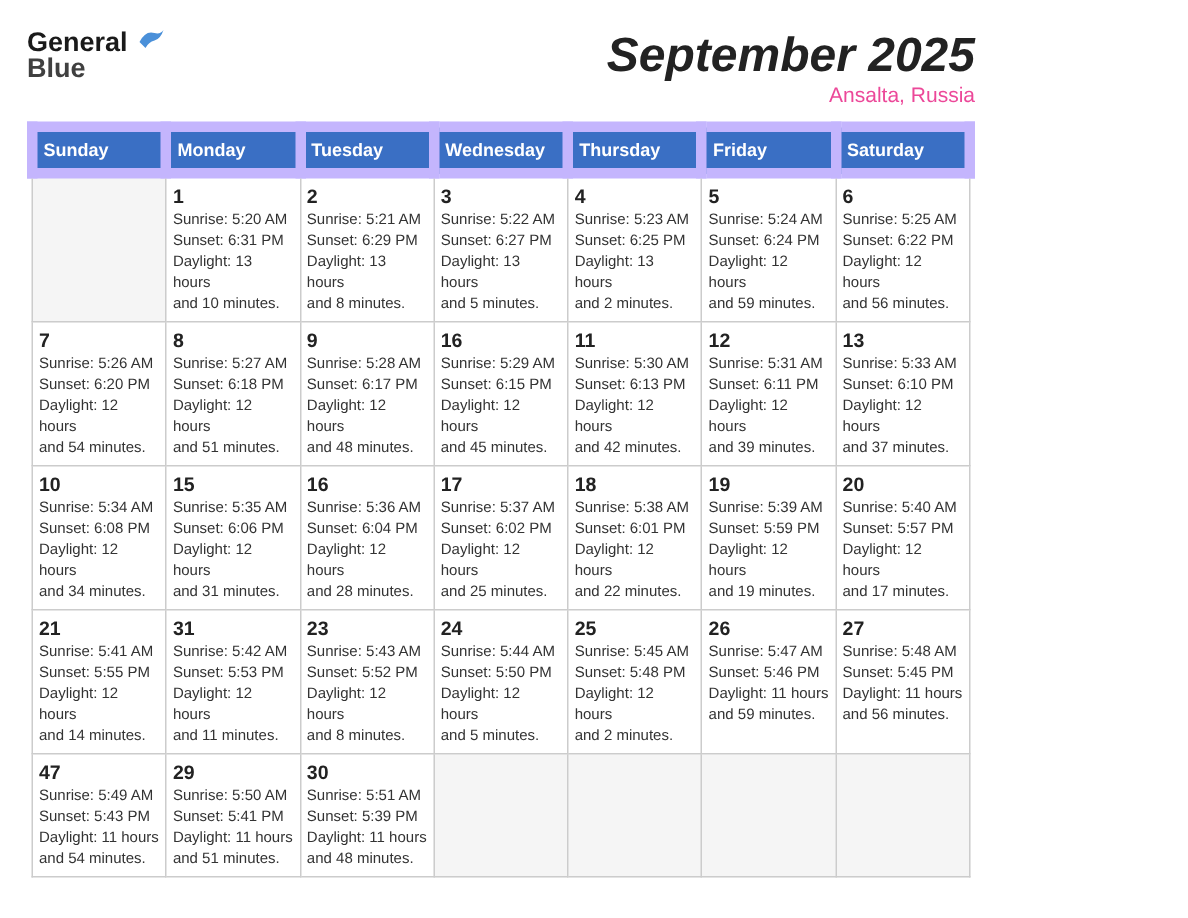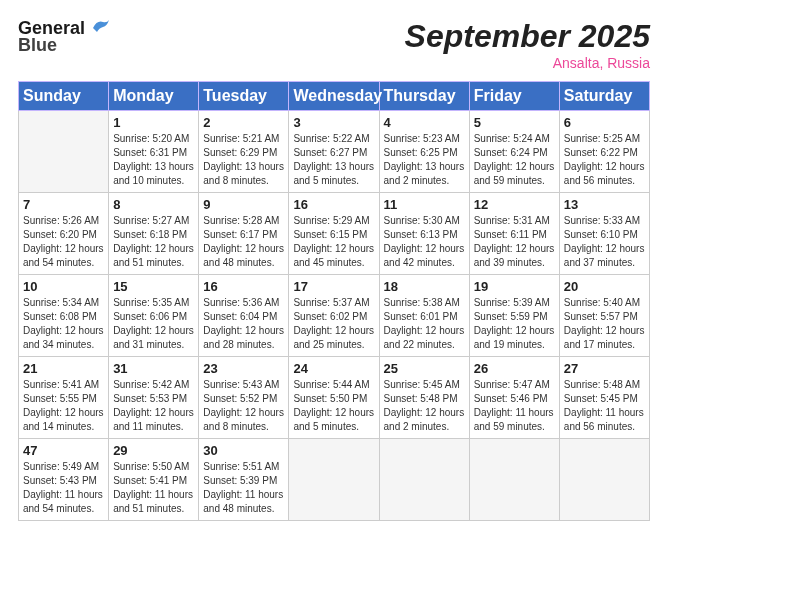--- a/index.html
+++ b/index.html
@@ -47,25 +47,25 @@
       color: #ec4899;
     }
     table {
       width: 100%;
       border-collapse: collapse;
       table-layout: fixed;
     }
     th {
       background: #3a6fc4;
       color: #fff;
-      font-size: 16px;
+      font-size: 12px;
       font-weight: bold;
       padding: 5px 4px;
       text-align: left;
-      border: 1px solid #c4b5fd;
+      border: 7px solid #c4b5fd;
     }
     td {
       border: 1px solid #ccc;
       vertical-align: top;
       padding: 4px 4px 4px 4px;
       font-size: 10px;
       color: #333;
       height: 78px;
       background: #fff;
     }

